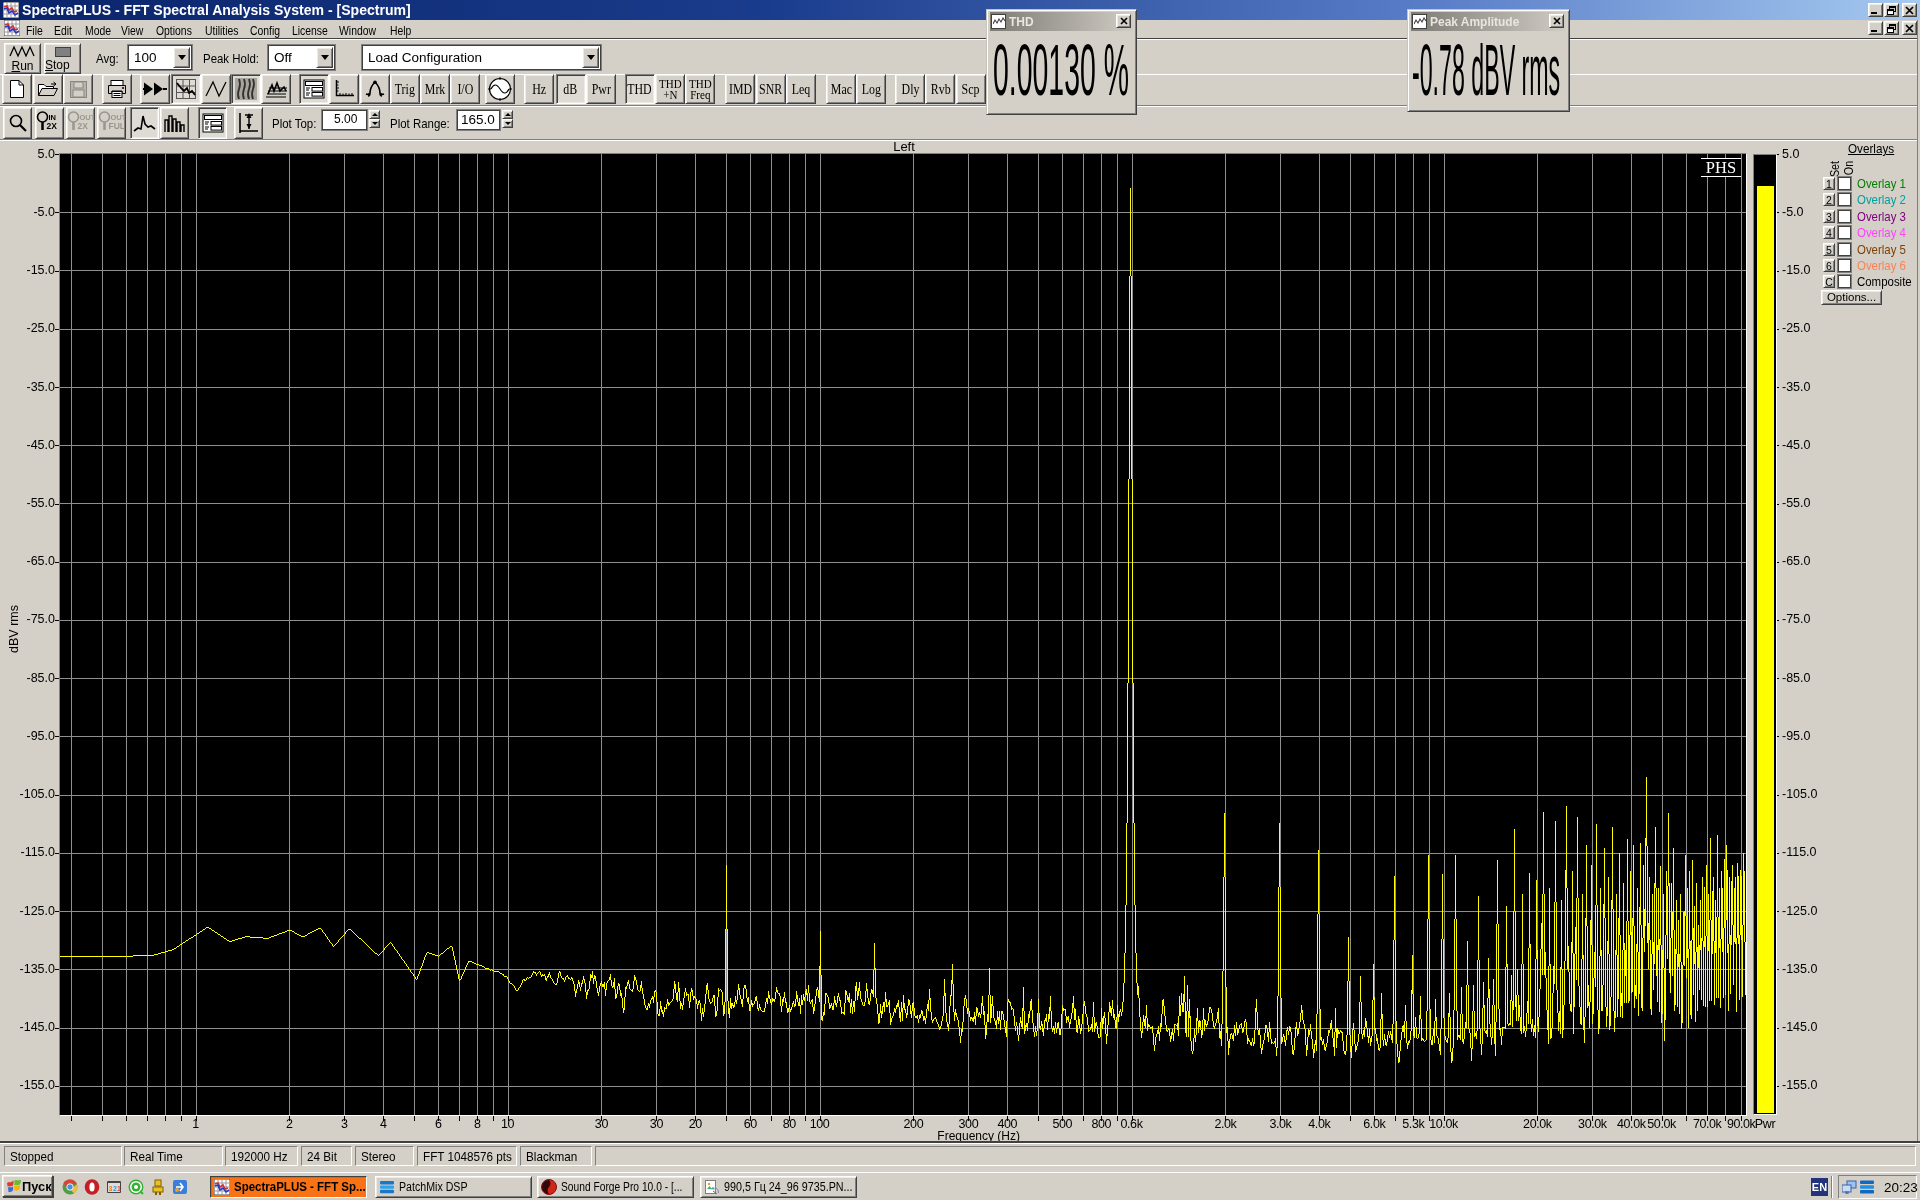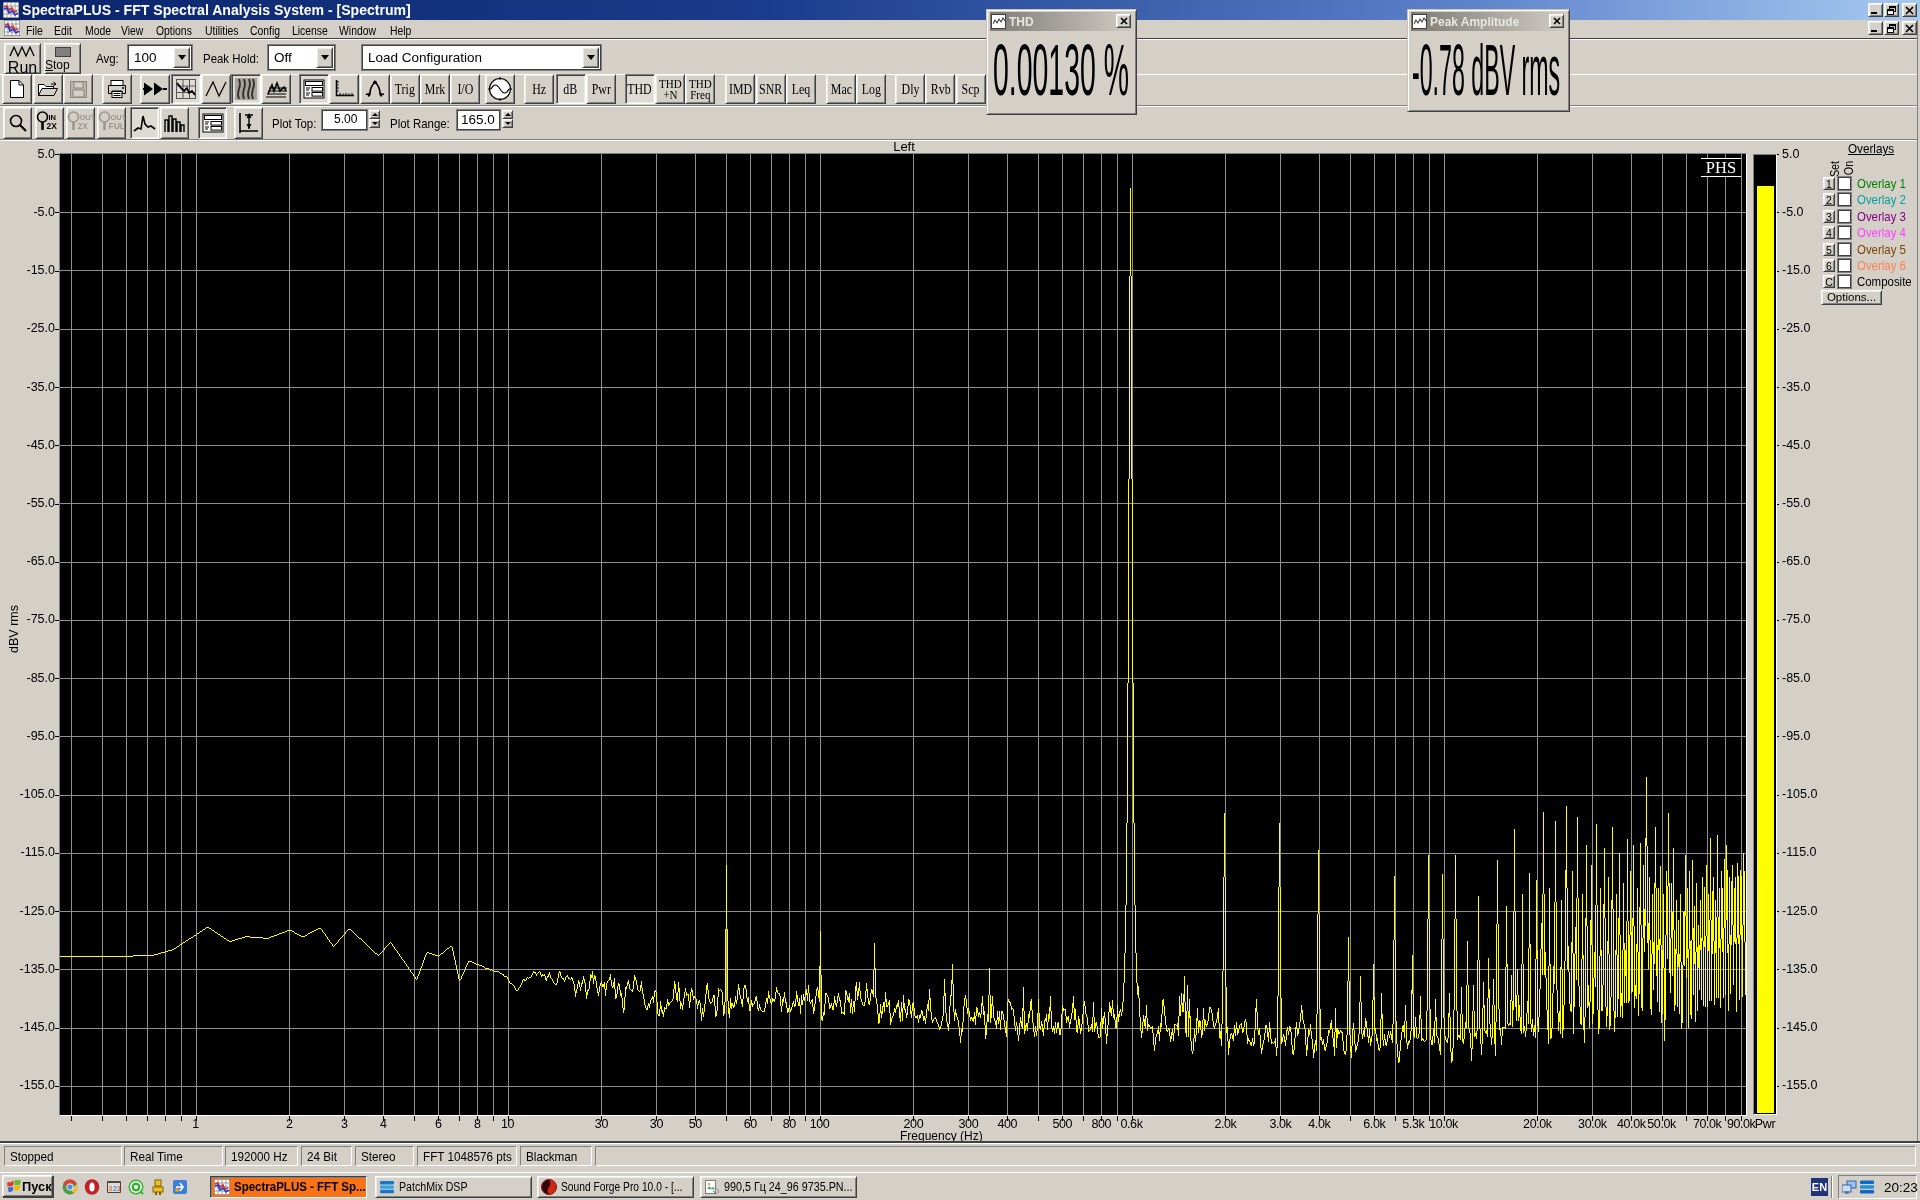--- a/index.html
+++ b/index.html
@@ -80,21 +80,21 @@
   </div>
 <div class="a raised" style="left:1902px;top:21px;width:15px;height:14px;display:flex;align-items:center;justify-content:center">
     <svg width="9" height="9">
       <path d="M1 1 L8 8 M8 1 L1 8" stroke="#000" stroke-width="1.7"></path>
     </svg>
   </div>
 <div class="a" style="left:0;top:38px;width:1920px;height:1px;background:#404040"></div>
 <div class="a" style="left:0;top:39px;width:1920px;height:1px;background:#fff"></div>
 <div class="a raised" style="left:4px;top:43px;width:37px;height:31px;text-align:center"><svg width="28" height="13">
       <polyline points="1,11 5,2 9,11 13,2 17,11 21,2 25,11" fill="none" stroke="#000" stroke-width="1.3"></polyline>
-    </svg><div style="font-size:16px;margin-top:-3px"><u>R</u>un</div></div>
+    </svg><div style="font-size:12px;margin-top:-3px"><u>R</u>un</div></div>
 <div class="a raised" style="left:44px;top:43px;width:37px;height:31px;text-align:left">
     <div style="width:16px;height:10px;background:#808080;border:1px solid #404040;margin:3px auto 0"></div>
     <div style="font-size:12px;margin-top:1px"><u>S</u>top</div>
   </div>
 <div class="lbl" style="left:96px;top:51px">Avg:</div>
 <div class="a" style="left:128px;top:45px;width:64px;height:25px;background:#fff;border:1px solid;border-color:#404040;box-shadow: 0 0 0 1px #808080">
     <div style="position:absolute;left:5px;top:4px;font-size:13.5px">100</div>
     <div class="raised" style="position:absolute;right:1px;top:1px;bottom:1px;width:17px;display:flex;align-items:center;justify-content:center">
       <svg width="8" height="5">
         <polygon points="0,0 8,0 4,5" fill="#000"></polygon>
@@ -549,21 +549,21 @@
 <div class="a" style="left:1741px;top:1116px;width:1px;height:5px;background:#000"></div>
 <div class="xl" style="left:195.5px;top:1118px">1</div>
 <div class="xl" style="left:289.4px;top:1118px">2</div>
 <div class="xl" style="left:344.4px;top:1118px">3</div>
 <div class="xl" style="left:383.3px;top:1118px">4</div>
 <div class="xl" style="left:438.3px;top:1118px">6</div>
 <div class="xl" style="left:477.3px;top:1118px">8</div>
 <div class="xl" style="left:507.5px;top:1118px">10</div>
 <div class="xl" style="left:601.4px;top:1118px">30</div>
 <div class="xl" style="left:656.4px;top:1118px">30</div>
-<div class="xl" style="left:695.3px;top:1118px">50</div>
+<div class="xl" style="left:695.3px;top:1118px">20</div>
 <div class="xl" style="left:750.3px;top:1118px">60</div>
 <div class="xl" style="left:789.3px;top:1118px">80</div>
 <div class="xl" style="left:819.5px;top:1118px">100</div>
 <div class="xl" style="left:913.4px;top:1118px">200</div>
 <div class="xl" style="left:968.4px;top:1118px">300</div>
 <div class="xl" style="left:1007.3px;top:1118px">400</div>
 <div class="xl" style="left:1062.3px;top:1118px">500</div>
 <div class="xl" style="left:1101.3px;top:1118px">800</div>
 <div class="xl" style="left:1131.5px;top:1118px">0.6k</div>
 <div class="xl" style="left:1225.4px;top:1118px">2.0k</div>
@@ -572,21 +572,21 @@
 <div class="xl" style="left:1374.3px;top:1118px">6.0k</div>
 <div class="xl" style="left:1413.3px;top:1118px">5.3k</div>
 <div class="xl" style="left:1443.5px;top:1118px">10.0k</div>
 <div class="xl" style="left:1537.4px;top:1118px">20.0k</div>
 <div class="xl" style="left:1592.4px;top:1118px">30.0k</div>
 <div class="xl" style="left:1631.3px;top:1118px">40.0k</div>
 <div class="xl" style="left:1661.6px;top:1118px">50.0k</div>
 <div class="xl" style="left:1707.2px;top:1118px">70.0k</div>
 <div class="xl" style="left:1741.2px;top:1118px">90.0k</div>
 <div class="xl" style="left:1765px;top:1118px">Pwr</div>
-<div class="a" style="left:900px;top:1129px;width:120px;font-size:12px;text-align:left;white-space:nowrap">Frequency (Hz)</div>
+<div class="a" style="left:900px;top:1129px;width:120px;font-size:12px;text-align:right;white-space:nowrap">Frequency (Hz)</div>
 <div class="a" style="left:1753px;top:154px;width:24px;height:961px;background:#000;border:1px solid;border-color:#808080 #fff #fff #808080"></div>
 <div class="a" style="left:1757px;top:186px;width:17px;height:927px;background:#ffff00"></div>
 <div class="a" style="left:1848px;top:141px;font-size:13px;text-decoration:underline;transform:scaleX(.9);transform-origin:0 0">Overlays</div>
 <div class="a" style="left:1815px;top:162px;width:40px;font-size:12px;transform:rotate(-90deg) scaleX(.9);transform-origin:50% 50%;text-align:center;letter-spacing:0">Set</div>
 <div class="a" style="left:1831px;top:161px;width:36px;font-size:12px;transform:rotate(-90deg) scaleX(.9);transform-origin:50% 50%;text-align:center">On</div>
 <div class="a raised" style="left:1823px;top:177px;width:12px;height:13px;font-size:10.5px;text-align:center;line-height:12px">1</div>
 <div class="a" style="left:1838px;top:177px;width:13px;height:13px;background:#fff;border:1px solid #404040;box-shadow:0 0 0 1px #808080"></div>
 <div class="a" style="left:1857px;top:176px;font-size:13px;color:#008000;transform:scaleX(.88);transform-origin:0 0;white-space:nowrap">Overlay 1</div>
 <div class="a raised" style="left:1823px;top:193px;width:12px;height:13px;font-size:10.5px;text-align:center;line-height:12px">2</div>
 <div class="a" style="left:1838px;top:193px;width:13px;height:13px;background:#fff;border:1px solid #404040;box-shadow:0 0 0 1px #808080"></div>

